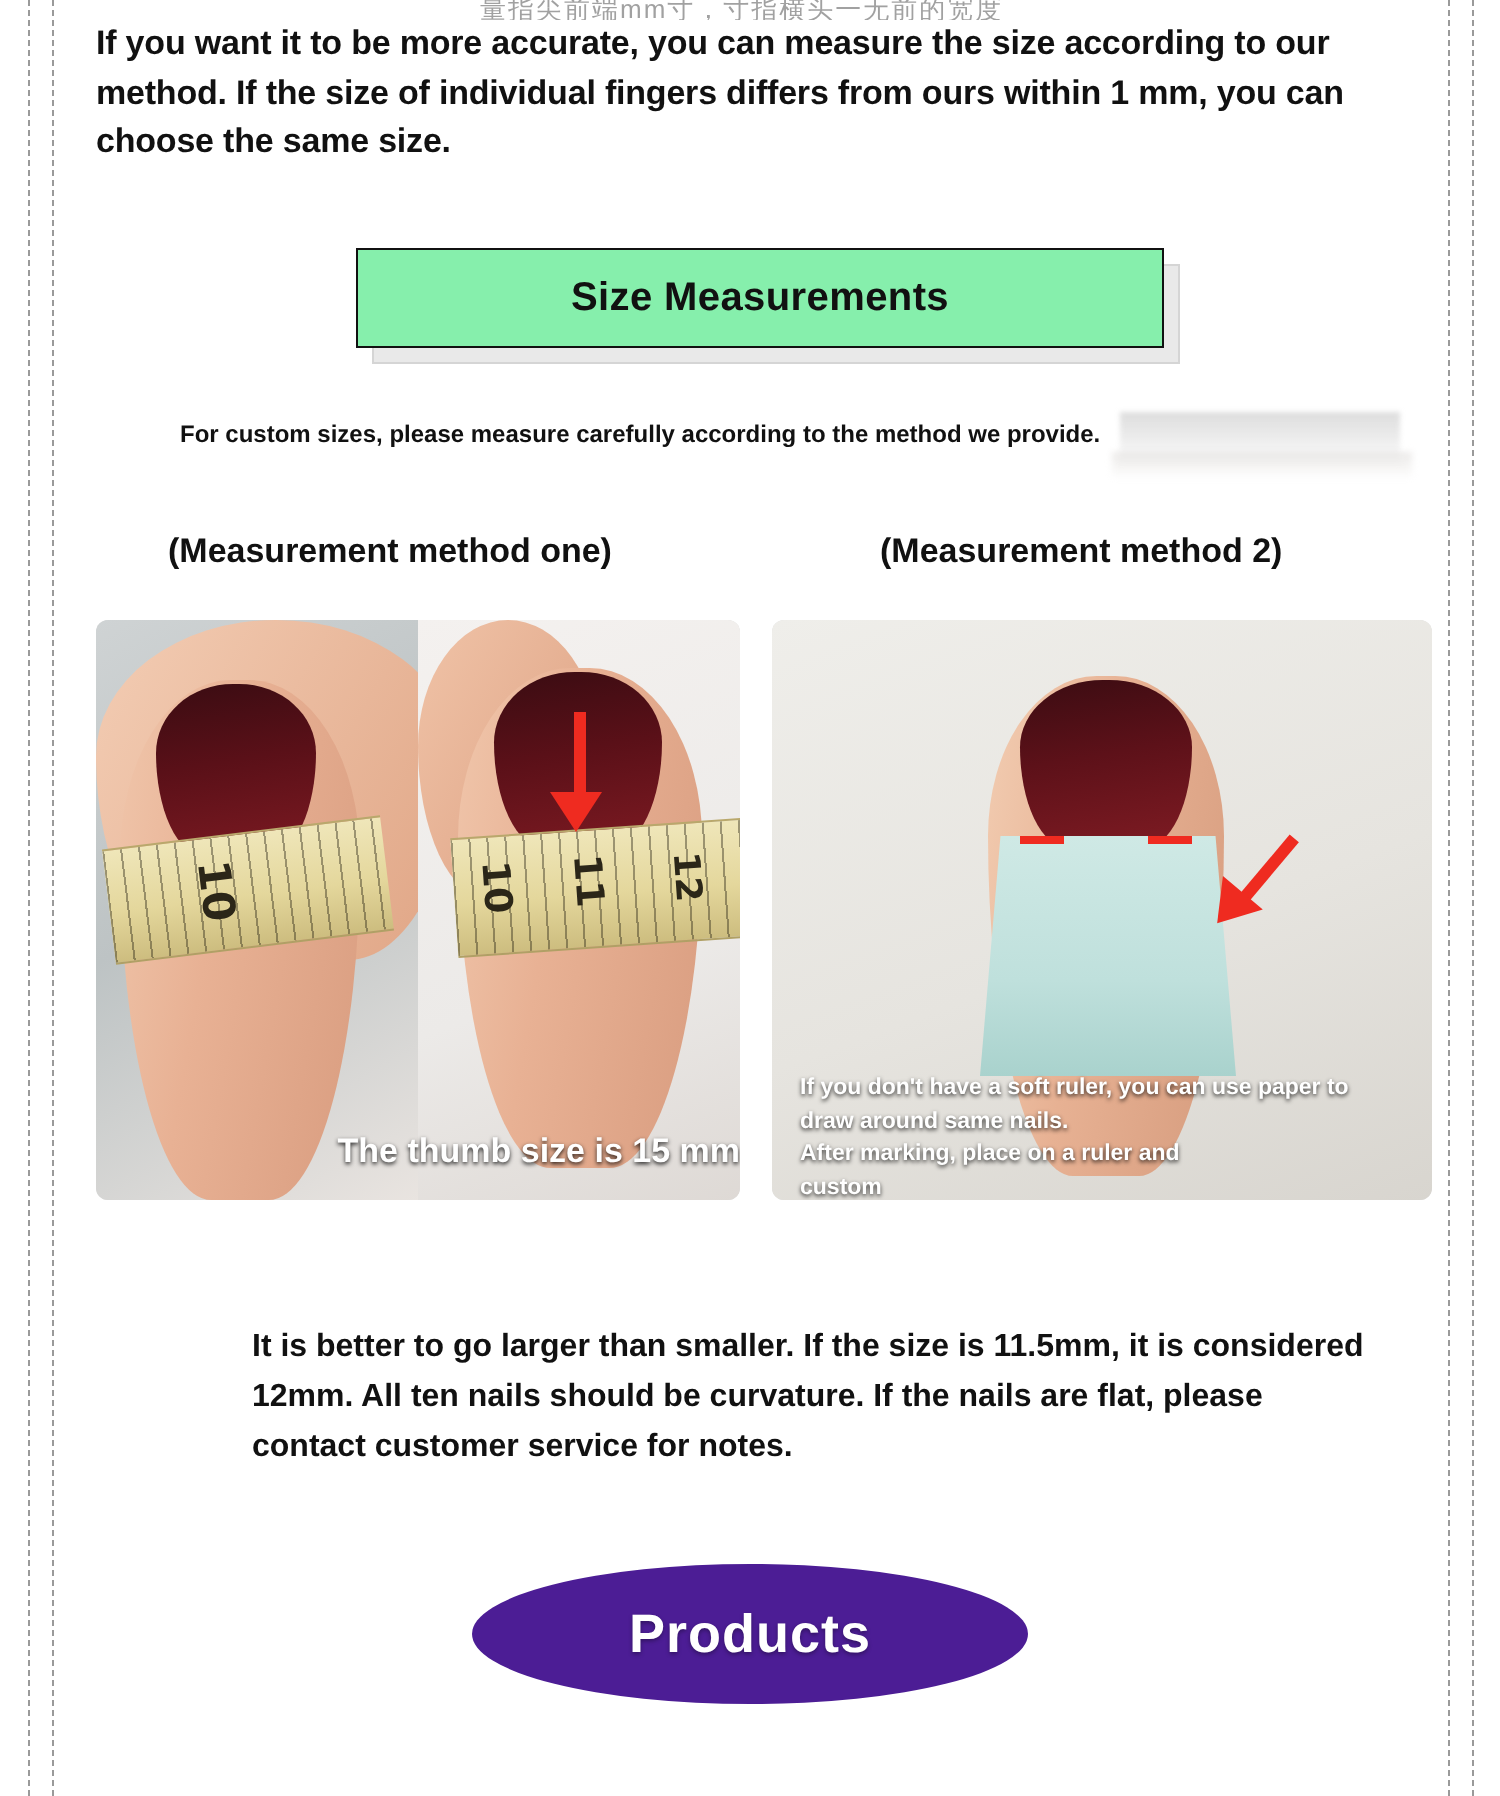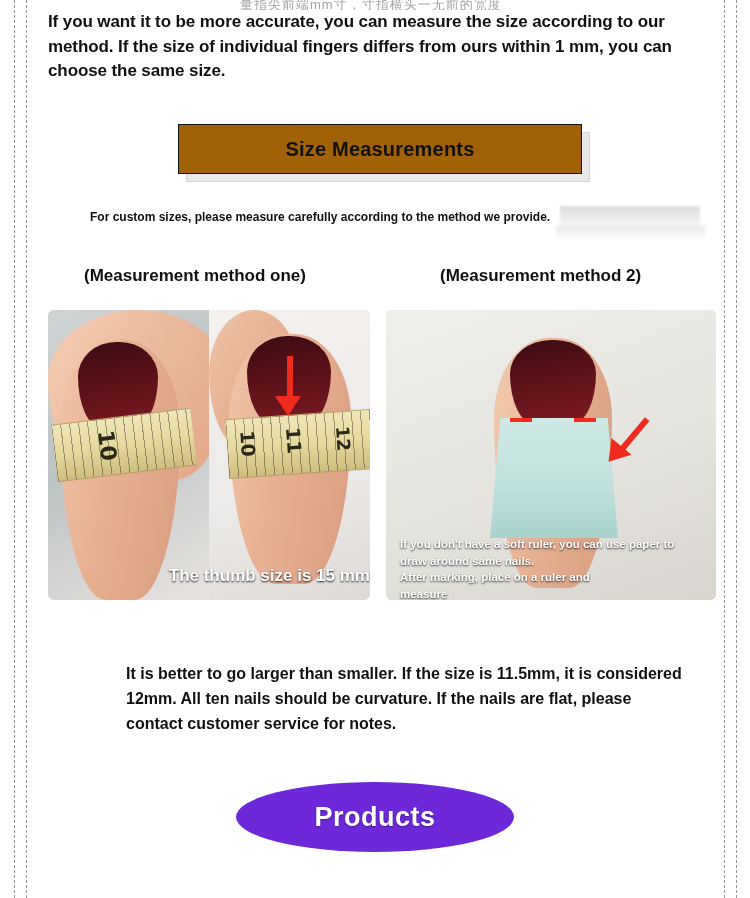--- a/index.html
+++ b/index.html
@@ -80,21 +80,21 @@
     height: 50px;
     background: #e9e9e9;
     border: 1px solid #d5d5d5;
   }
   .banner {
     position: absolute;
     left: 0;
     top: 0;
     width: 404px;
     height: 50px;
-    background: #a16207;
+    background: #86efac;
     border: 1px solid #111;
     display: flex;
     align-items: center;
     justify-content: center;
   }
   .banner-title {
     font-size: 20px;
     font-weight: 700;
     letter-spacing: .2px;
     color: #111;
@@ -333,21 +333,21 @@
     line-height: 1.55;
     color: #111;
   }
 
   .products-ellipse {
     position: absolute;
     left: 236px;
     top: 782px;
     width: 278px;
     height: 70px;
-    background: #6d28d9;
+    background: #4c1d95;
     border-radius: 50%;
     display: flex;
     align-items: center;
     justify-content: center;
   }
   .products-text {
     font-size: 27px;
     font-weight: 700;
     color: #ffffff;
     letter-spacing: .5px;
@@ -414,21 +414,21 @@
     <div class="rnail"></div>
     <div class="paper"></div>
     <div class="rmark" style="left:124px; top:108px; width:22px;"></div>
     <div class="rmark" style="left:188px; top:108px; width:22px;"></div>
     <div class="arrow-red" style="left:244px; top:104px; height:44px; transform: rotate(40deg);"></div>
     <div class="arrow-head" style="left:216px; top:134px; transform: rotate(40deg);"></div>
     <div class="overlay-text">
       <div>If you don't have a soft ruler, you can use paper to</div>
       <div>draw around same nails.</div>
       <div>After marking, place on a ruler and</div>
-      <div>measure</div>
+      <div>custom</div>
     </div>
   </div>
 
   <div class="final-note">It is better to go larger than smaller. If the size is 11.5mm, it is considered 12mm. All ten nails should be curvature. If the nails are flat, please contact customer service for notes.</div>
 
   <div class="products-ellipse">
     <div class="products-text">Products</div>
   </div>
 
 </div>

